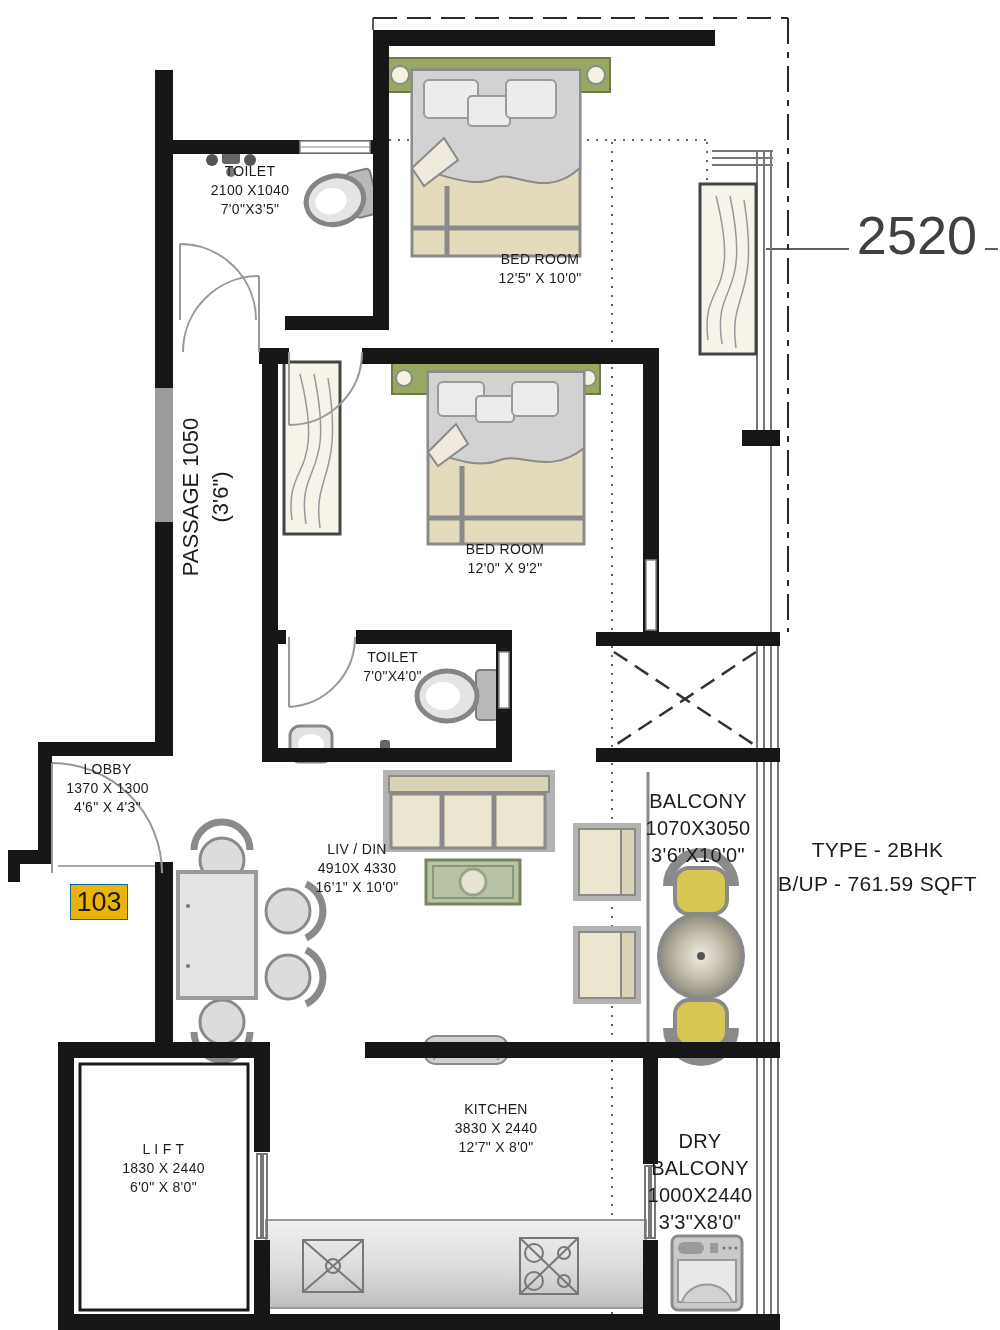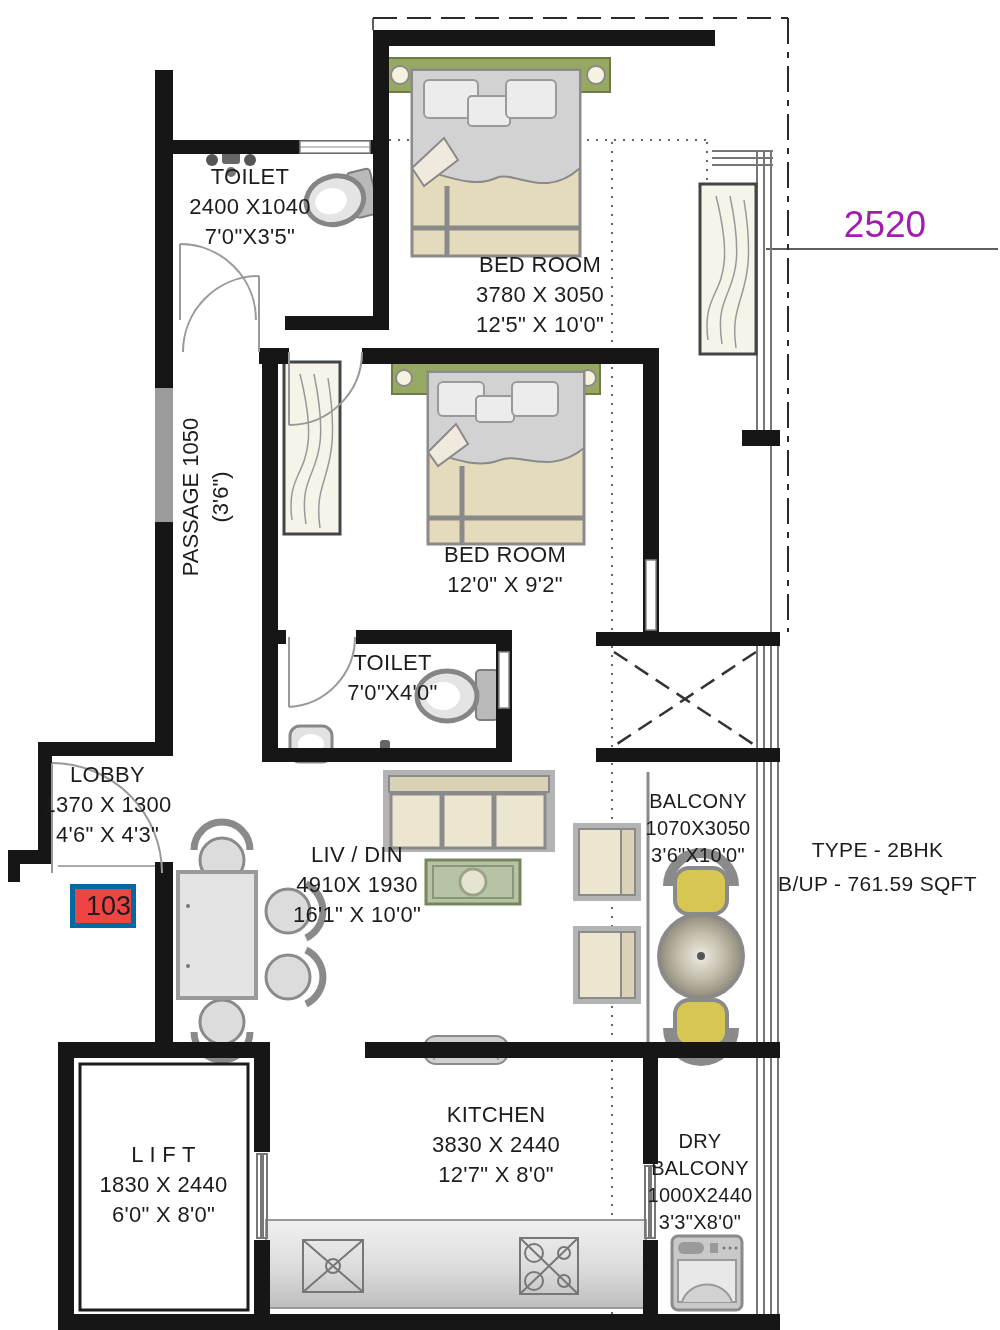--- a/index.html
+++ b/index.html
@@ -1,26 +1,26 @@
 <!DOCTYPE html>
 <html><head>
 <meta charset="utf-8">
 <style>
   html,body{margin:0;padding:0;background:#ffffff;}
   #plan{position:relative;width:1000px;height:1330px;background:#ffffff;overflow:hidden;
         font-family:"Liberation Sans",sans-serif;}
   #plan svg{position:absolute;left:0;top:0;}
-  .lbl{position:absolute;font-size:22px;line-height:1.36;color:#1c1c1c;text-align:center;
+  .lbl{position:absolute;font-size:14px;line-height:1.36;color:#1c1c1c;text-align:center;
        letter-spacing:0.3px;}
   .lbl.small{font-size:20px;line-height:1.35;}
   .type-block{font-size:21px;line-height:1.62;}
-  .dim-big{position:absolute;font-size:37px;color:#a21caf;text-align:center;}
+  .dim-big{position:absolute;font-size:54px;color:#404040;text-align:right;}
   .dim-big span{display:inline-block;background:#ffffff;padding:0 8px;}
-  .unit-box{position:absolute;border:5px solid #0369a1;background:#ef4444;width:56px;height:34px;
-            display:flex;align-items:center;justify-content:flex-end;font-size:27px;color:#1c1c1c;}
+  .unit-box{position:absolute;border:1px solid #0369a1;background:#eab308;width:56px;height:34px;
+            display:flex;align-items:center;justify-content:center;font-size:27px;color:#1c1c1c;}
   .passage-wrap{position:absolute;width:0;height:0;}
   .passage-inner{position:absolute;left:0;top:0;transform:translate(-50%,-50%) rotate(-90deg);
                  white-space:nowrap;text-align:center;font-size:22px;line-height:1.35;color:#1c1c1c;}
 </style>
 </head>
 <body>
 
 <div id="plan">
 <svg width="1000" height="1330" viewBox="0 0 1000 1330">
   <defs>
@@ -294,27 +294,26 @@
         </g>
     <g stroke="#777">
           <rect x="645" y="1166" width="4" height="72"></rect>
           <rect x="651" y="1166" width="4" height="72"></rect>
         </g>
   </g>
 </svg>
 
   <div class="lbl" style="left:150px;top:162px;width:200px">
     <div>TOILET</div>
-    <div>2400 X1040</div>
+    <div>2100 X1040</div>
     <div>7'0"X3'5"</div>
   </div>
 
   <div class="lbl" style="left:395px;top:250px;width:290px">
     <div>BED ROOM</div>
-    <div>3780 X 3050</div>
     <div>12'5" X 10'0"</div>
   </div>
 
   <div class="passage-wrap" style="left:206px;top:497px">
     <div class="passage-inner">
       <div>PASSAGE 1050</div>
       <div>(3'6")</div>
     </div>
   </div>
 
@@ -337,21 +336,21 @@
     <div>1370 X 1300</div>
     <div>4'6" X 4'3"</div>
   </div>
 
   <div class="unit-box" style="left:70px;top:884px">
     <span>103</span>
   </div>
 
   <div class="lbl" style="left:212px;top:840px;width:290px">
     <div>LIV / DIN</div>
-    <div>4910X 1930</div>
+    <div>4910X 4330</div>
     <div>16'1" X 10'0"</div>
   </div>
 
   <div class="lbl small" style="left:638px;top:788px;width:120px">
     <div>BALCONY</div>
     <div>1070X3050</div>
     <div>3'6"X10'0"</div>
   </div>
 
   <div class="lbl type-block" style="left:755px;top:833px;width:245px">

